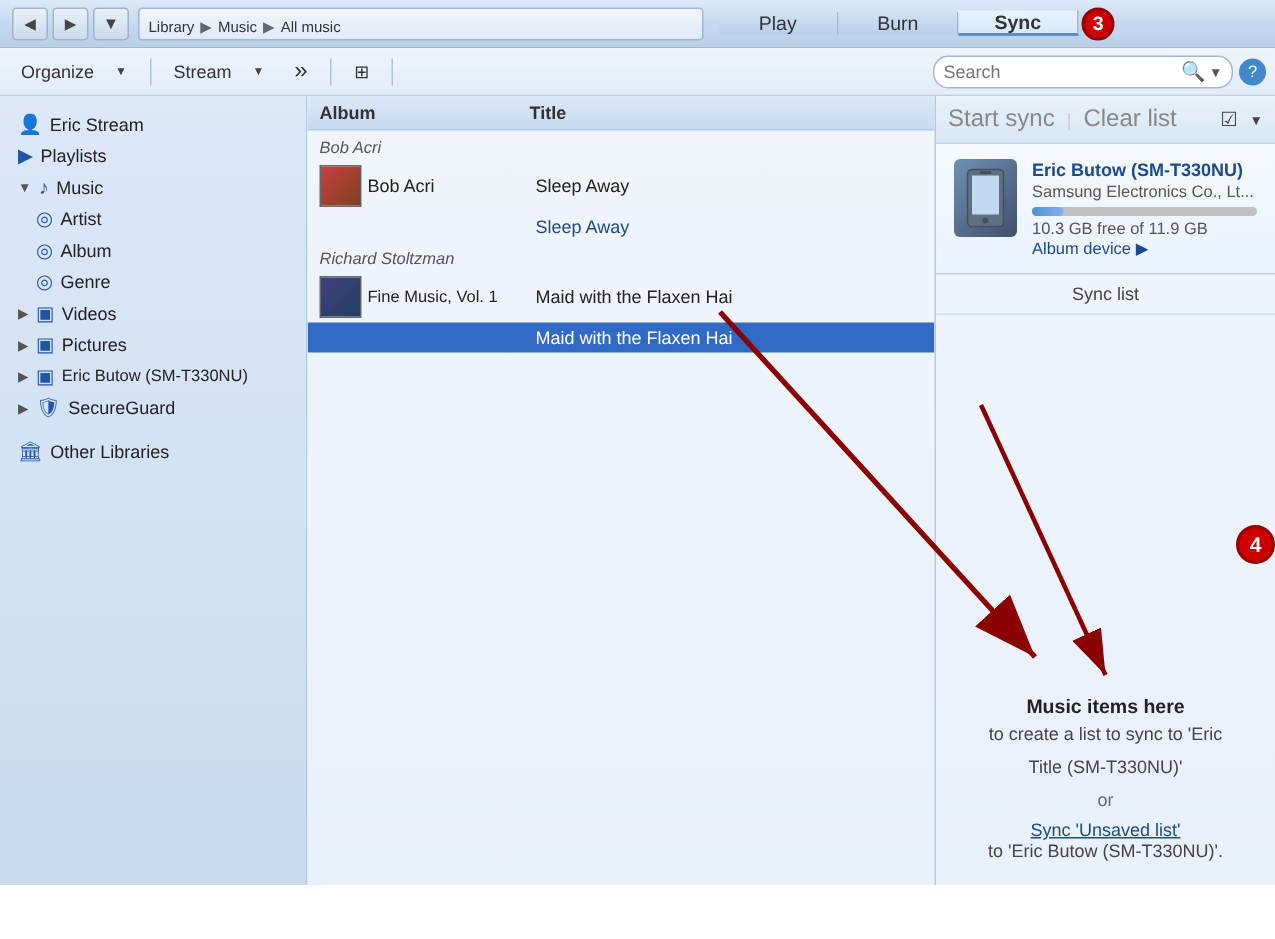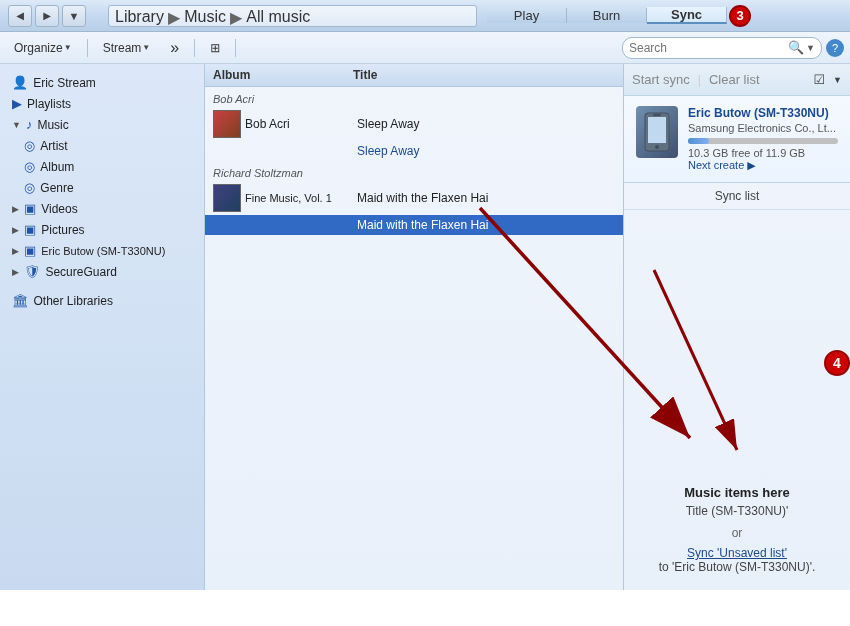--- a/index.html
+++ b/index.html
@@ -30,28 +30,28 @@
     .nav-btn {
       width: 24px; height: 22px;
       border: 1px solid #a0b4c8;
       background: linear-gradient(to bottom, #e8f0f8, #ccdaec);
       border-radius: 3px;
       cursor: pointer;
       display: flex; align-items: center; justify-content: center;
       font-size: 10px; color: #444;
     }
     .breadcrumb {
-      display: flex; align-items: flex-start;
+      display: flex; align-items: flex-end;
       background: linear-gradient(to bottom, #f0f5fc, #e0eaf7);
       border: 1px solid #a0b8d0;
       border-radius: 3px;
       padding: 2px 6px;
       flex: 1;
       height: 22px;
-      font-size: 16px; color: #333; margin-left: 16px;
+      font-size: 10px; color: #333;
     }
     .breadcrumb-sep { margin: 0 4px; color: #666; }
     .tab {
       padding: 0 24px;
       display: flex; align-items: center; justify-content: center;
       font-size: 13px; color: #333;
       cursor: pointer;
       border-right: 1px solid #a0b8d0;
       background: linear-gradient(to bottom, #d0e2f4, #b8cfe8);
       min-width: 80px;
@@ -74,21 +74,21 @@
       border-bottom: 1px solid #c0d0e0;
       display: flex; align-items: center;
       padding: 0 6px;
       gap: 4px;
     }
     .toolbar-btn {
       padding: 2px 8px;
       font-size: 12px; color: #333;
       cursor: pointer;
       background: none; border: none;
-      display: flex; align-items: center; gap: 1px;
+      display: flex; align-items: center; gap: 14px;
     }
     .toolbar-sep { width: 1px; height: 18px; background: #b0c4d8; margin: 0 3px; }
     .search-box {
       flex: 1;
       display: flex; align-items: center;
       background: #fff;
       border: 1px solid #a0b8d0;
       border-radius: 10px;
       padding: 1px 6px;
       height: 22px;
@@ -181,21 +181,21 @@
       display: flex; flex-direction: column;
     }
     .sync-toolbar {
       height: 32px;
       background: linear-gradient(to bottom, #e8f0f8, #d8e8f4);
       border-bottom: 1px solid #c0d4e8;
       display: flex; align-items: center;
       padding: 0 8px; gap: 8px;
     }
     .sync-btn {
-      font-size: 13px; color: #888;
+      font-size: 16px; color: #888;
       cursor: not-allowed;
       background: none; border: none;
     }
     .device-card {
       padding: 10px 12px;
       display: flex; gap: 10px;
       border-bottom: 1px solid #c0d4e8;
       background: linear-gradient(to bottom, #f5f9ff, #eaf3ff);
     }
     .device-icon {
@@ -422,40 +422,41 @@
           <rect x="12" y="3" width="8" height="2" rx="1" fill="#405060"></rect>
         </svg>
       </div>
       <div class="device-info">
         <div class="device-name">Eric Butow (SM-T330NU)</div>
         <div class="device-mfg">Samsung Electronics Co., Lt...</div>
         <div class="storage-bar-bg">
           <div class="storage-bar-fill"></div>
         </div>
         <div class="storage-text">10.3 GB free of 11.9 GB</div>
-        <a class="next-device">Next create ▶</a>
+        <a class="next-device">Album device ▶</a>
       </div>
     </div>
 
     <div class="sync-list-header">Sync list</div>
 
     <div class="sync-drop-area" style="position:relative;">
 
       <svg style="position:absolute; top:0; left:0; width:100%; height:100%; pointer-events:none;" viewBox="0 0 226 300">
 
         <defs>
           <marker id="arrowhead" markerWidth="10" markerHeight="7" refX="10" refY="3.5" orient="auto">
             <polygon points="0 0, 10 3.5, 0 7" fill="#8B0000"></polygon>
           </marker>
         </defs>
         <line x1="30" y1="20" x2="113" y2="200" stroke="#8B0000" stroke-width="3" marker-end="url(#arrowhead)"></line>
       </svg>
 
       <div style="margin-top:auto;">
         <div class="drag-text">Music items here</div>
+        <div class="drag-subtext">to create a list to sync to 'Eric</div>
         <div class="drag-subtext">Title (SM-T330NU)'</div>
         <div class="drag-or">or</div>
         <div>
           <span class="sync-link">Sync 'Unsaved list'</span>
         </div>
         <div class="sync-link-suffix">to 'Eric Butow (SM-T330NU)'.</div>
       </div>
     </div>
   </div>
 

